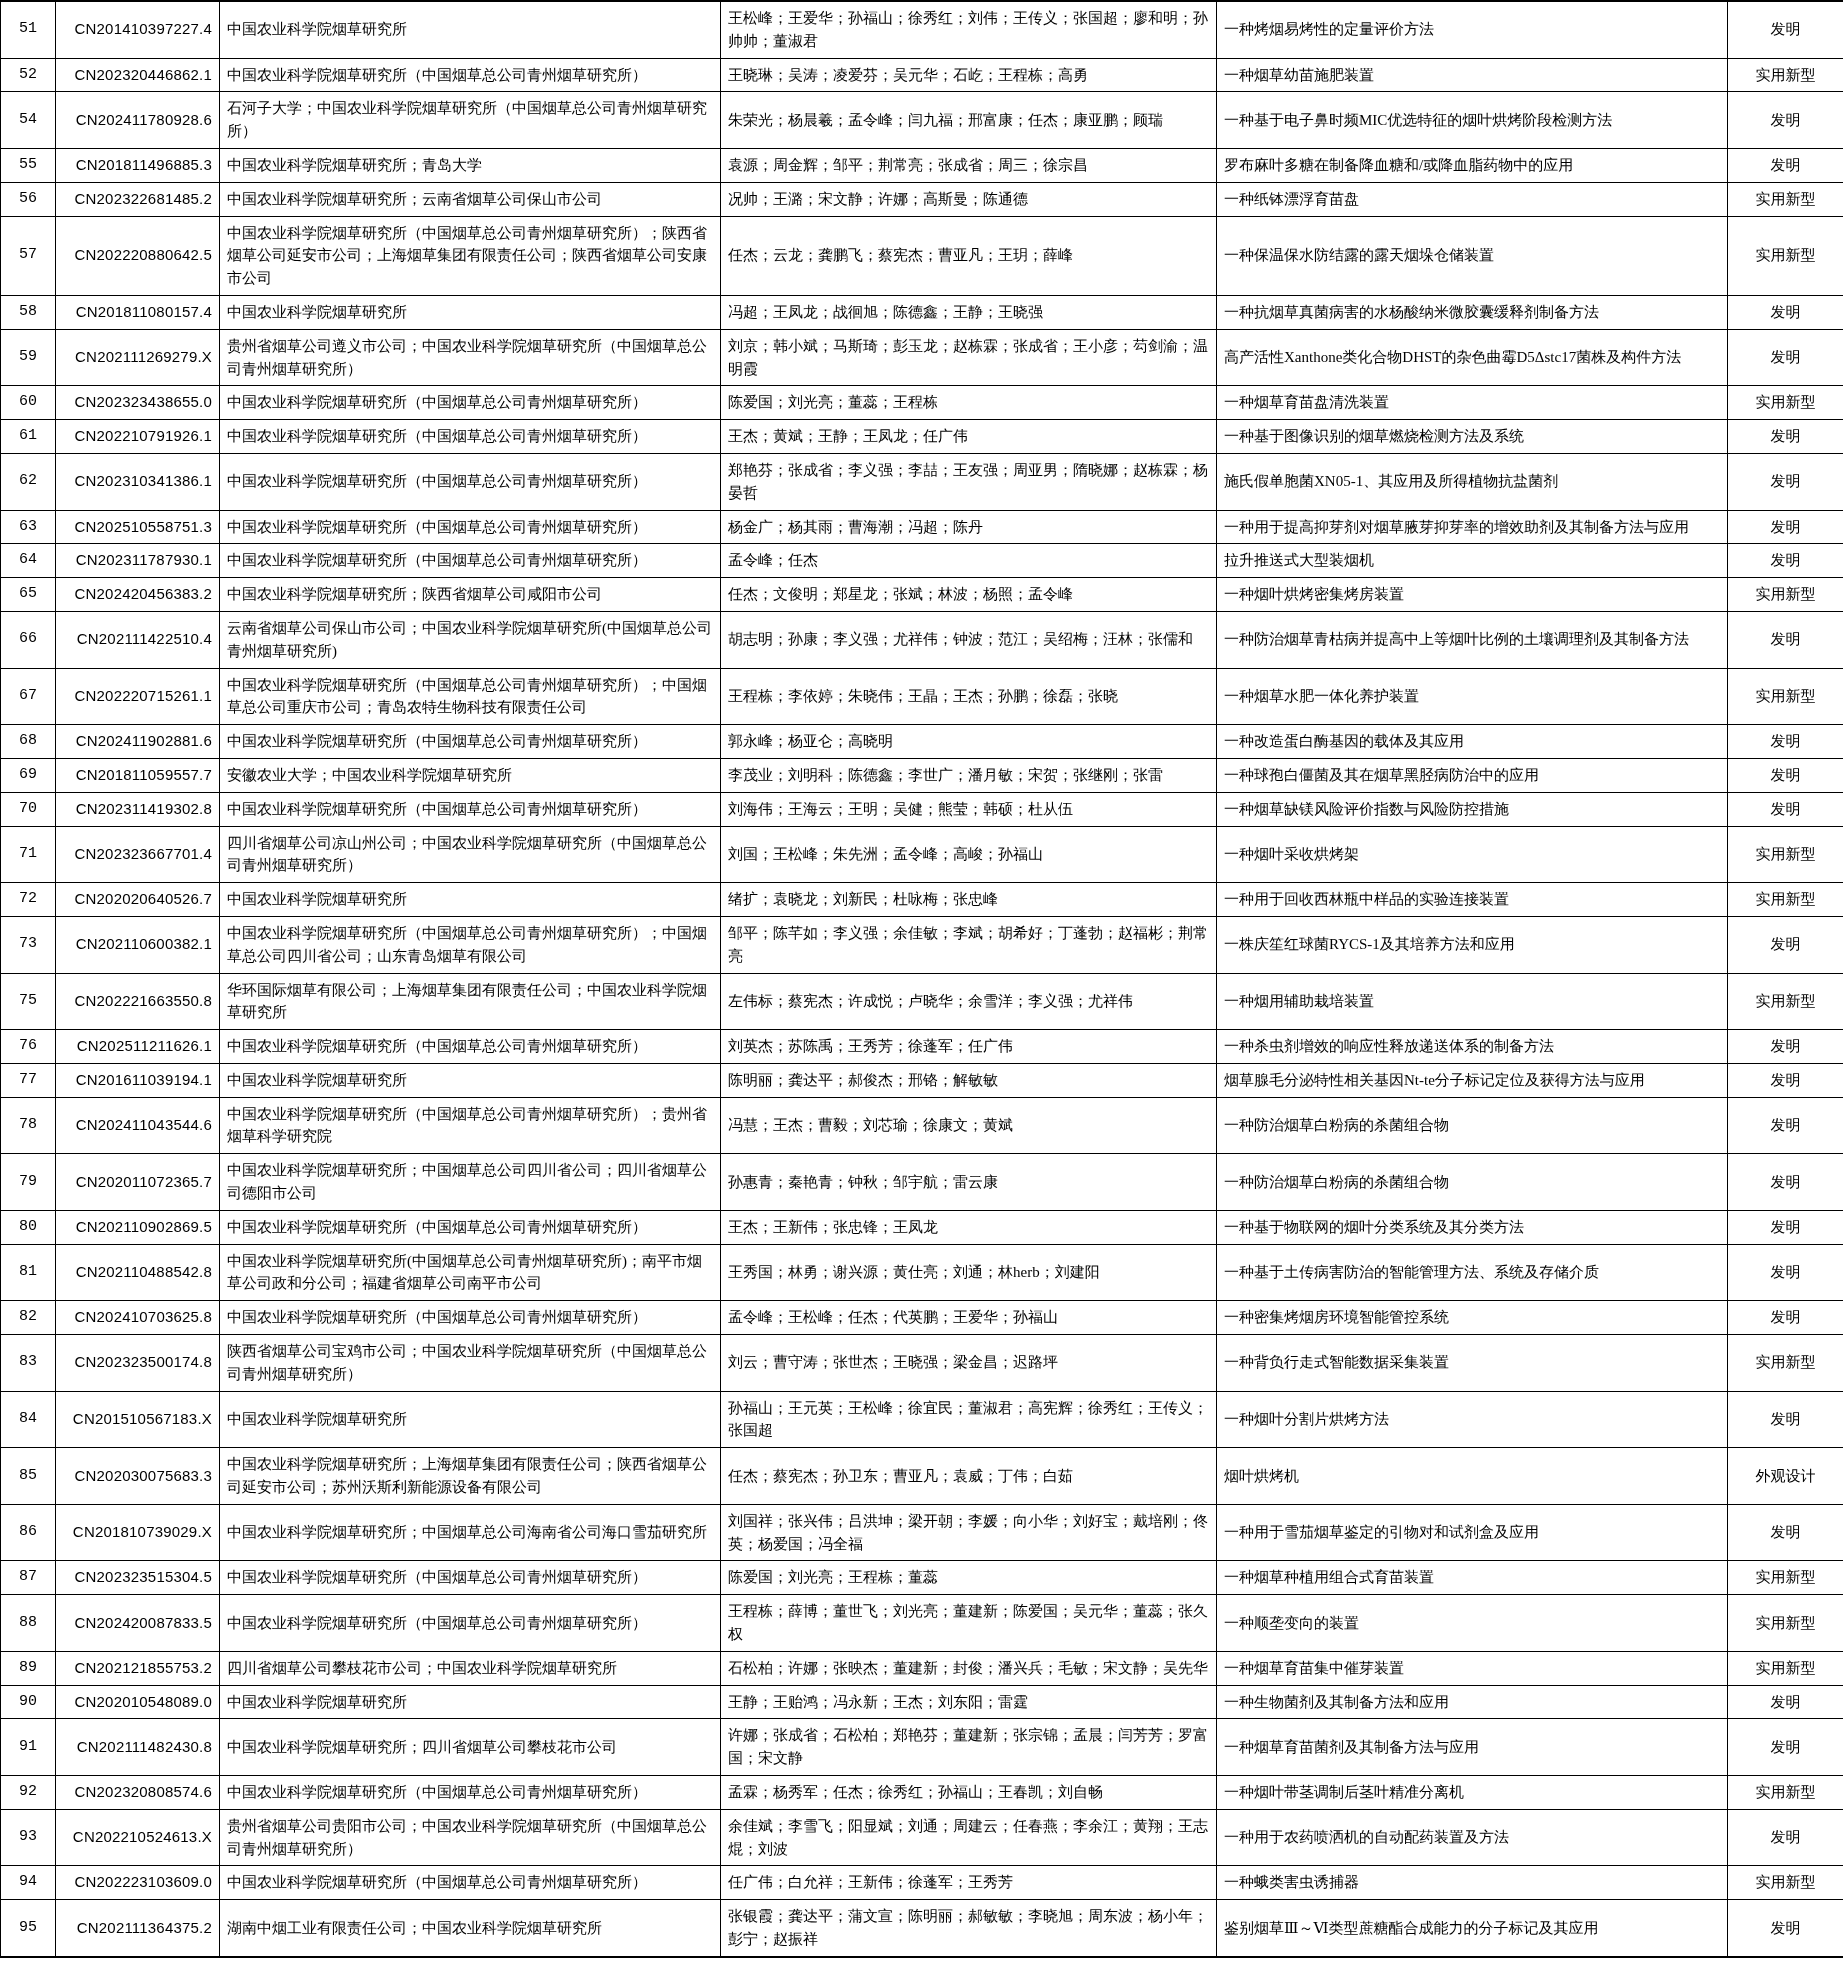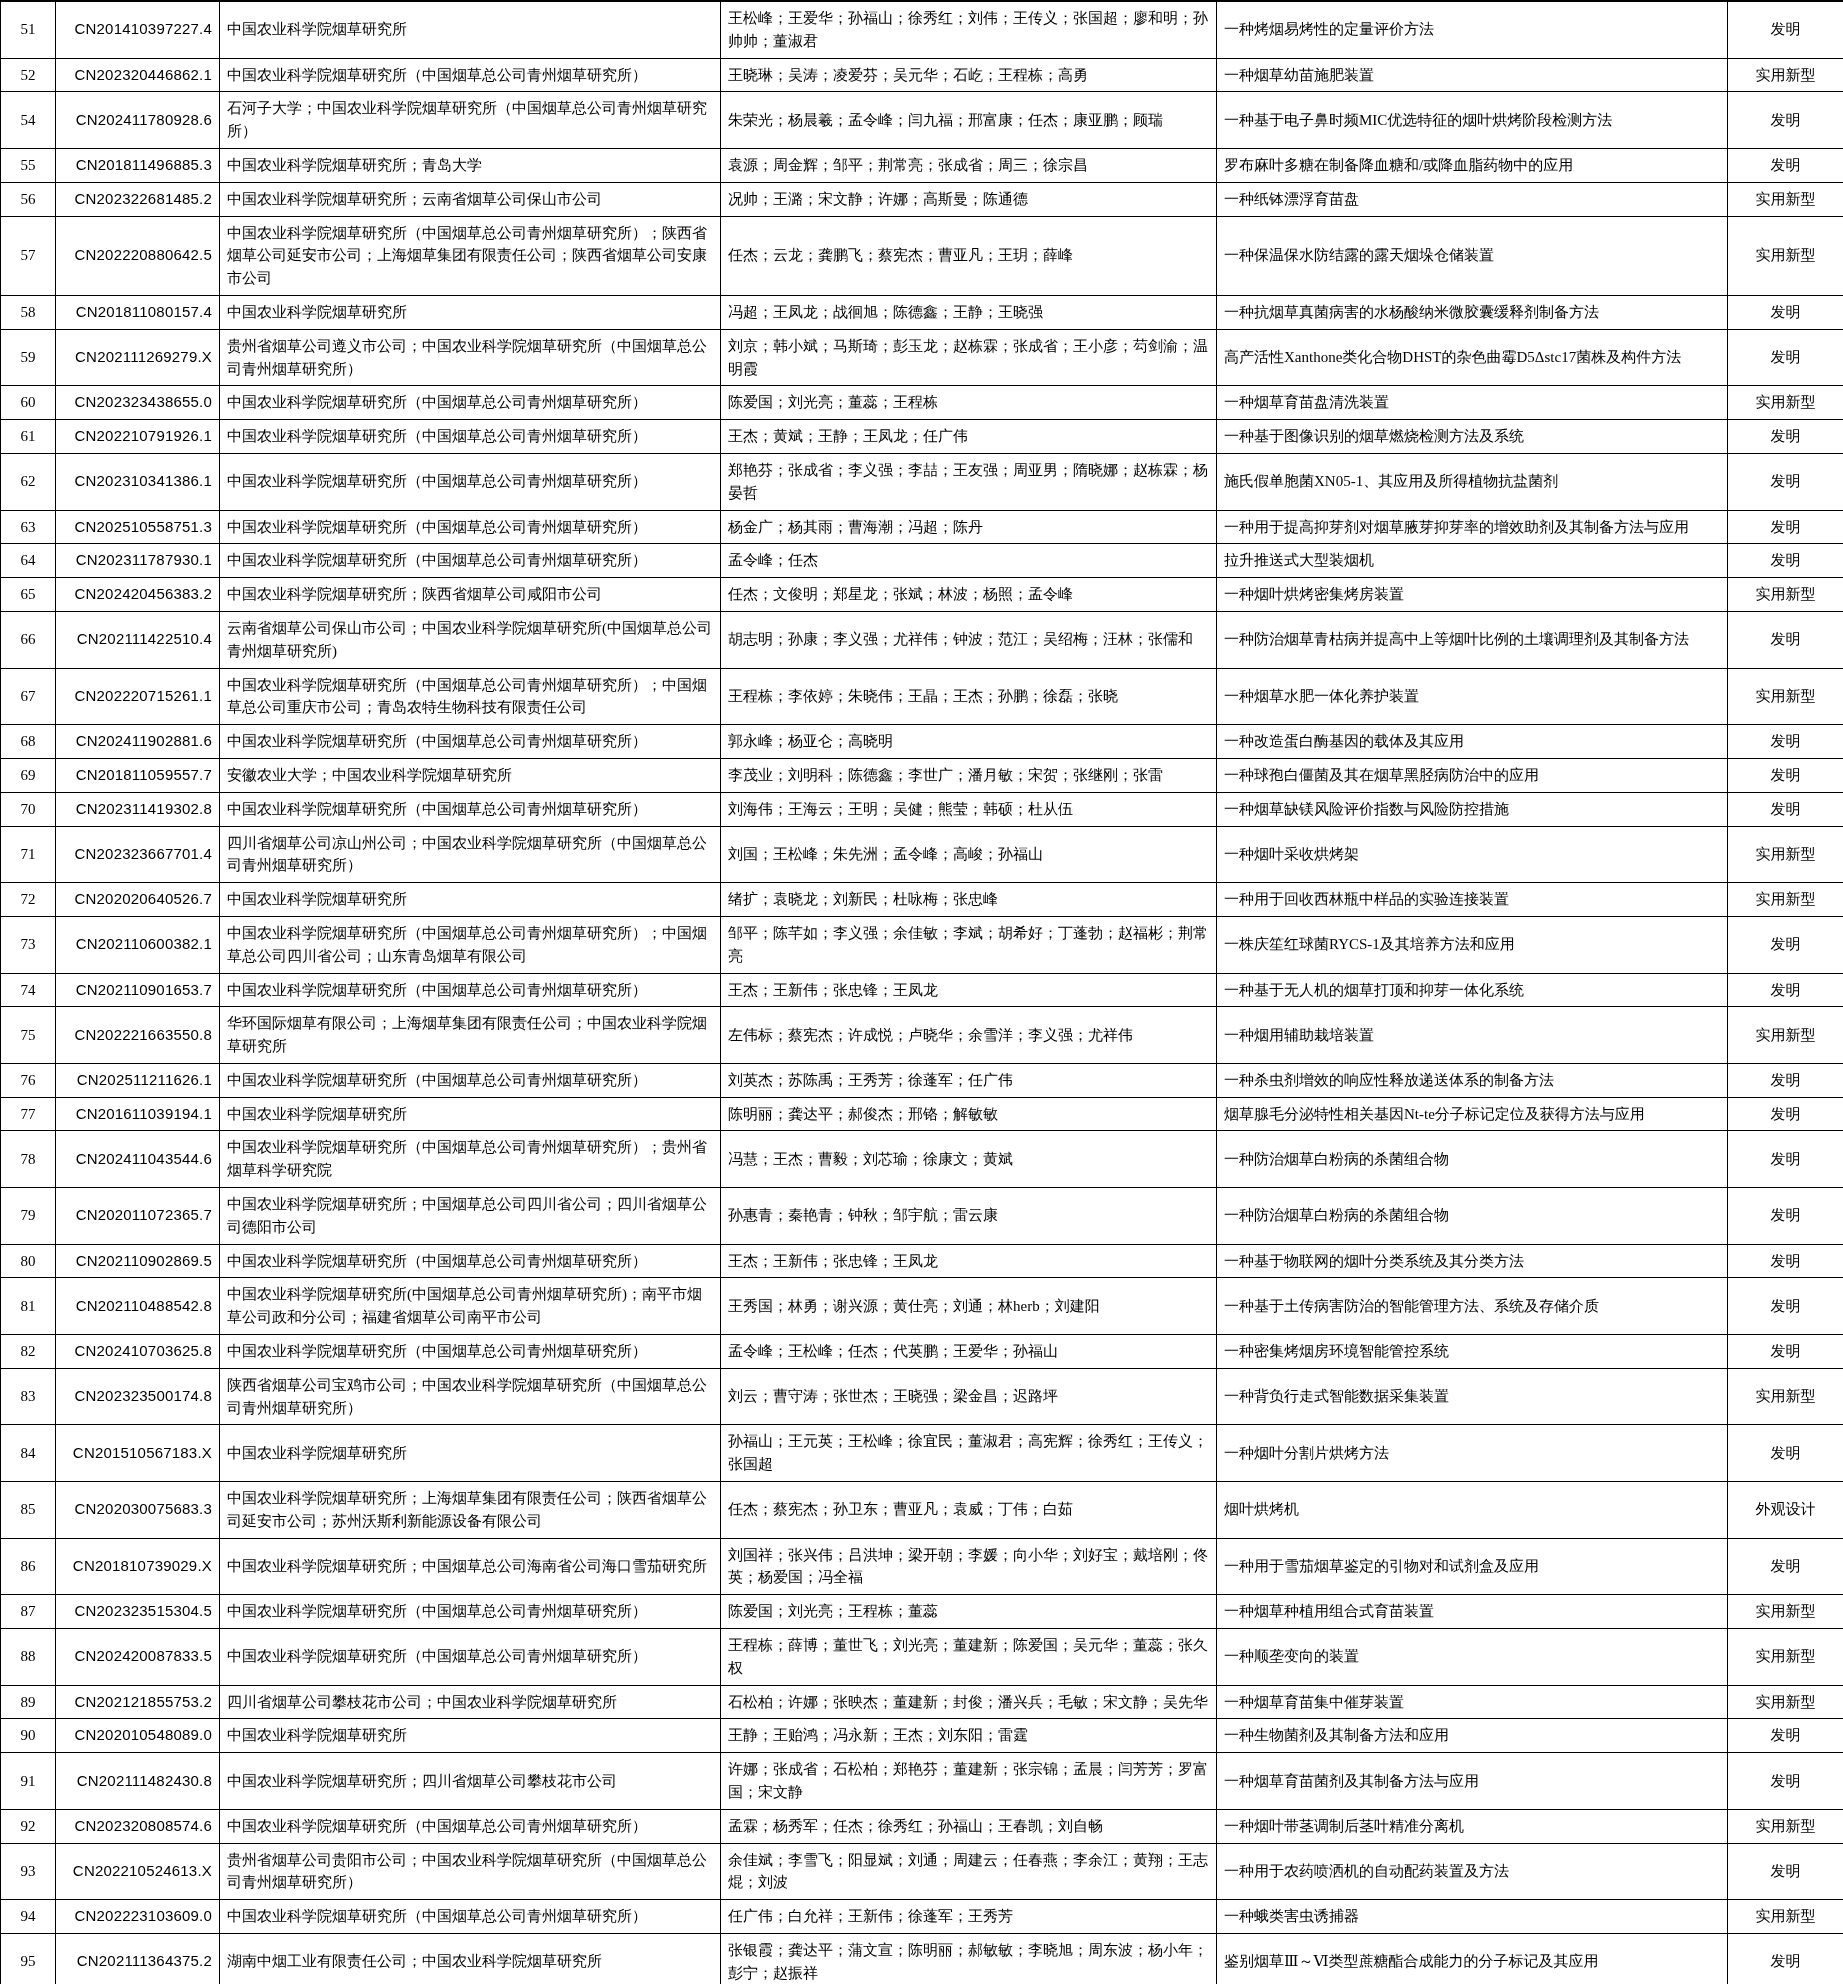--- a/index.html
+++ b/index.html
@@ -35,21 +35,21 @@
   
   col.c-index   { width: 55px; }
   col.c-appno   { width: 164px; }
   col.c-holder  { width: 501px; }
   col.c-invent  { width: 496px; }
   col.c-title   { width: 511px; }
   col.c-type    { width: 116px; }
 
   td.cell-index {
     text-align: center;
-    font-family: Liberation Serif, serif;
+    font-family: Liberation Mono, monospace;
     white-space: nowrap;
   }
   td.cell-appno {
     text-align: right;
     font-family: Liberation Sans, sans-serif;
     letter-spacing: 0.2px;
     white-space: nowrap;
     font-size: 14.4px;
   }
   td.cell-holder {
@@ -254,28 +254,20 @@
         </tr>
         <tr class="data-row">
           <td class="cell-index">73</td>
           <td class="cell-appno">CN202110600382.1</td>
           <td class="cell-holder">中国农业科学院烟草研究所（中国烟草总公司青州烟草研究所）；中国烟草总公司四川省公司；山东青岛烟草有限公司</td>
           <td class="cell-inventors">邹平；陈芊如；李义强；余佳敏；李斌；胡希好；丁蓬勃；赵福彬；荆常亮</td>
           <td class="cell-title">一株庆笙红球菌RYCS-1及其培养方法和应用</td>
           <td class="cell-type">发明</td>
         </tr>
         <tr class="data-row">
-          <td class="cell-index">74</td>
-          <td class="cell-appno">CN202110901653.7</td>
-          <td class="cell-holder">中国农业科学院烟草研究所（中国烟草总公司青州烟草研究所）</td>
-          <td class="cell-inventors">王杰；王新伟；张忠锋；王凤龙</td>
-          <td class="cell-title">一种基于无人机的烟草打顶和抑芽一体化系统</td>
-          <td class="cell-type">发明</td>
-        </tr>
-        <tr class="data-row">
           <td class="cell-index">75</td>
           <td class="cell-appno">CN202221663550.8</td>
           <td class="cell-holder">华环国际烟草有限公司；上海烟草集团有限责任公司；中国农业科学院烟草研究所</td>
           <td class="cell-inventors">左伟标；蔡宪杰；许成悦；卢晓华；余雪洋；李义强；尤祥伟</td>
           <td class="cell-title">一种烟用辅助栽培装置</td>
           <td class="cell-type">实用新型</td>
         </tr>
         <tr class="data-row">
           <td class="cell-index">76</td>
           <td class="cell-appno">CN202511211626.1</td>

